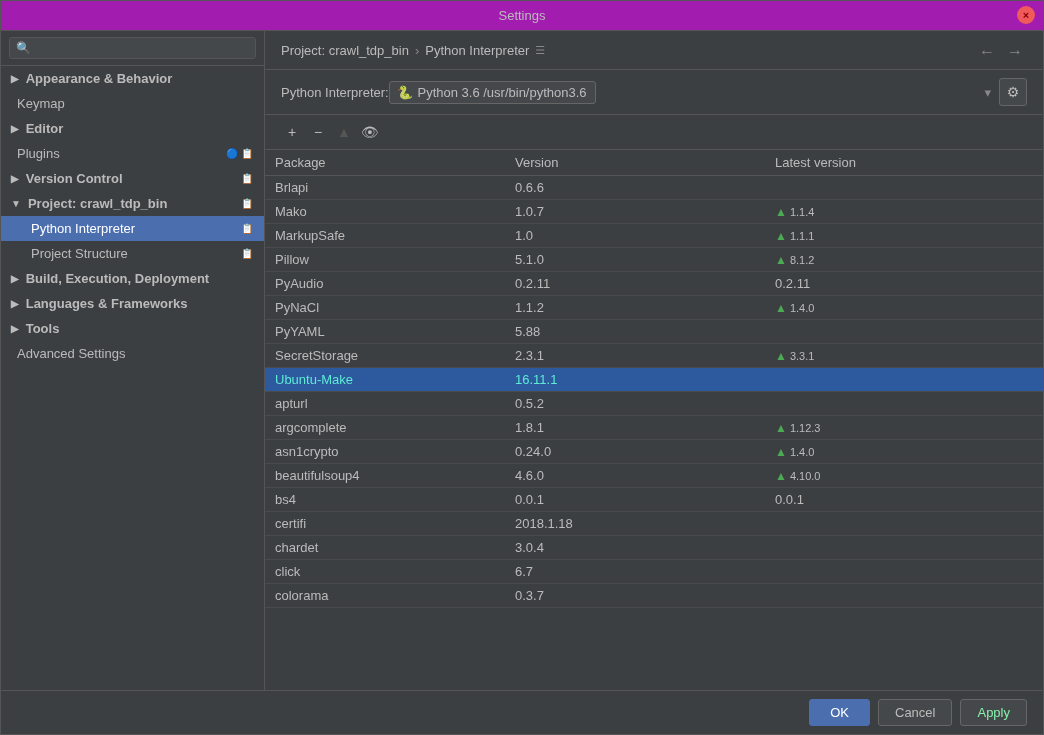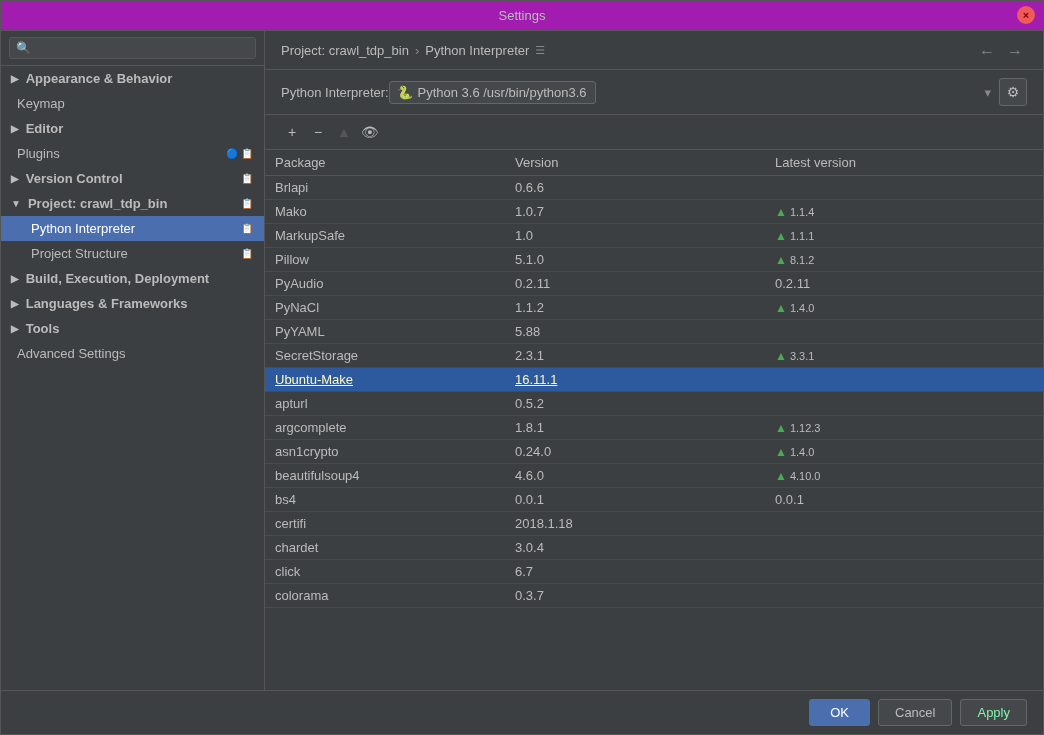--- a/index.html
+++ b/index.html
@@ -220,21 +220,21 @@
       font-weight: normal;
       position: sticky;
       top: 0;
       z-index: 2;
     }
     .pkg-table td {
       padding: 4px 10px;
       border-bottom: 1px solid #4a4a4a;
       color: #bbbbbb;
     }
-    .pkg-table tr.selected td { background: #2d5a9e; color: #fef9c3; text-decoration: underline; }
+    .pkg-table tr.selected td { background: #2d5a9e; color: #5eead4; }
     .upgrade-indicator {
       color: #bbbbbb;
       font-size: 11px;
       display: flex;
       align-items: center;
       gap: 3px;
     }
     .up-arrow {
       color: #4caa54;
       font-size: 12px;

